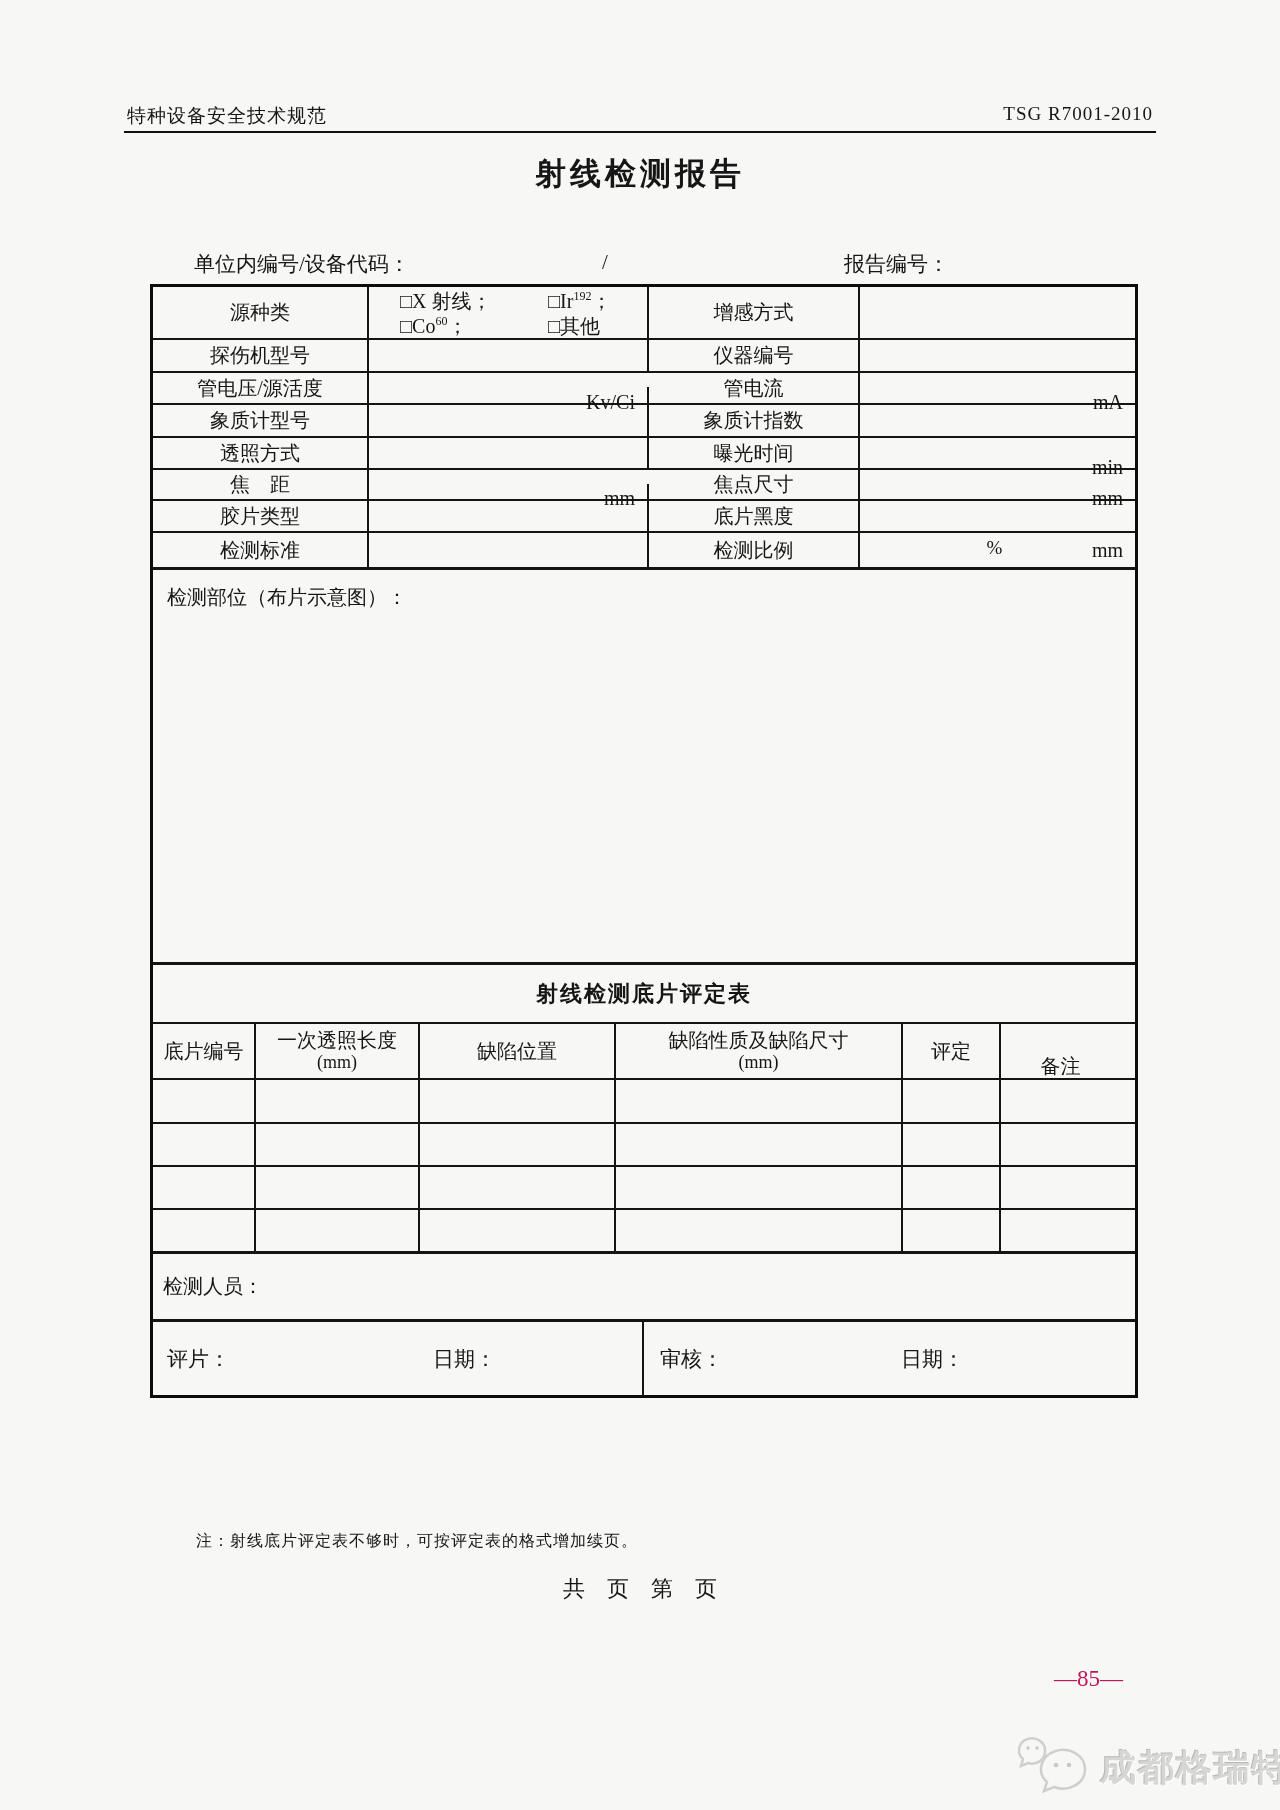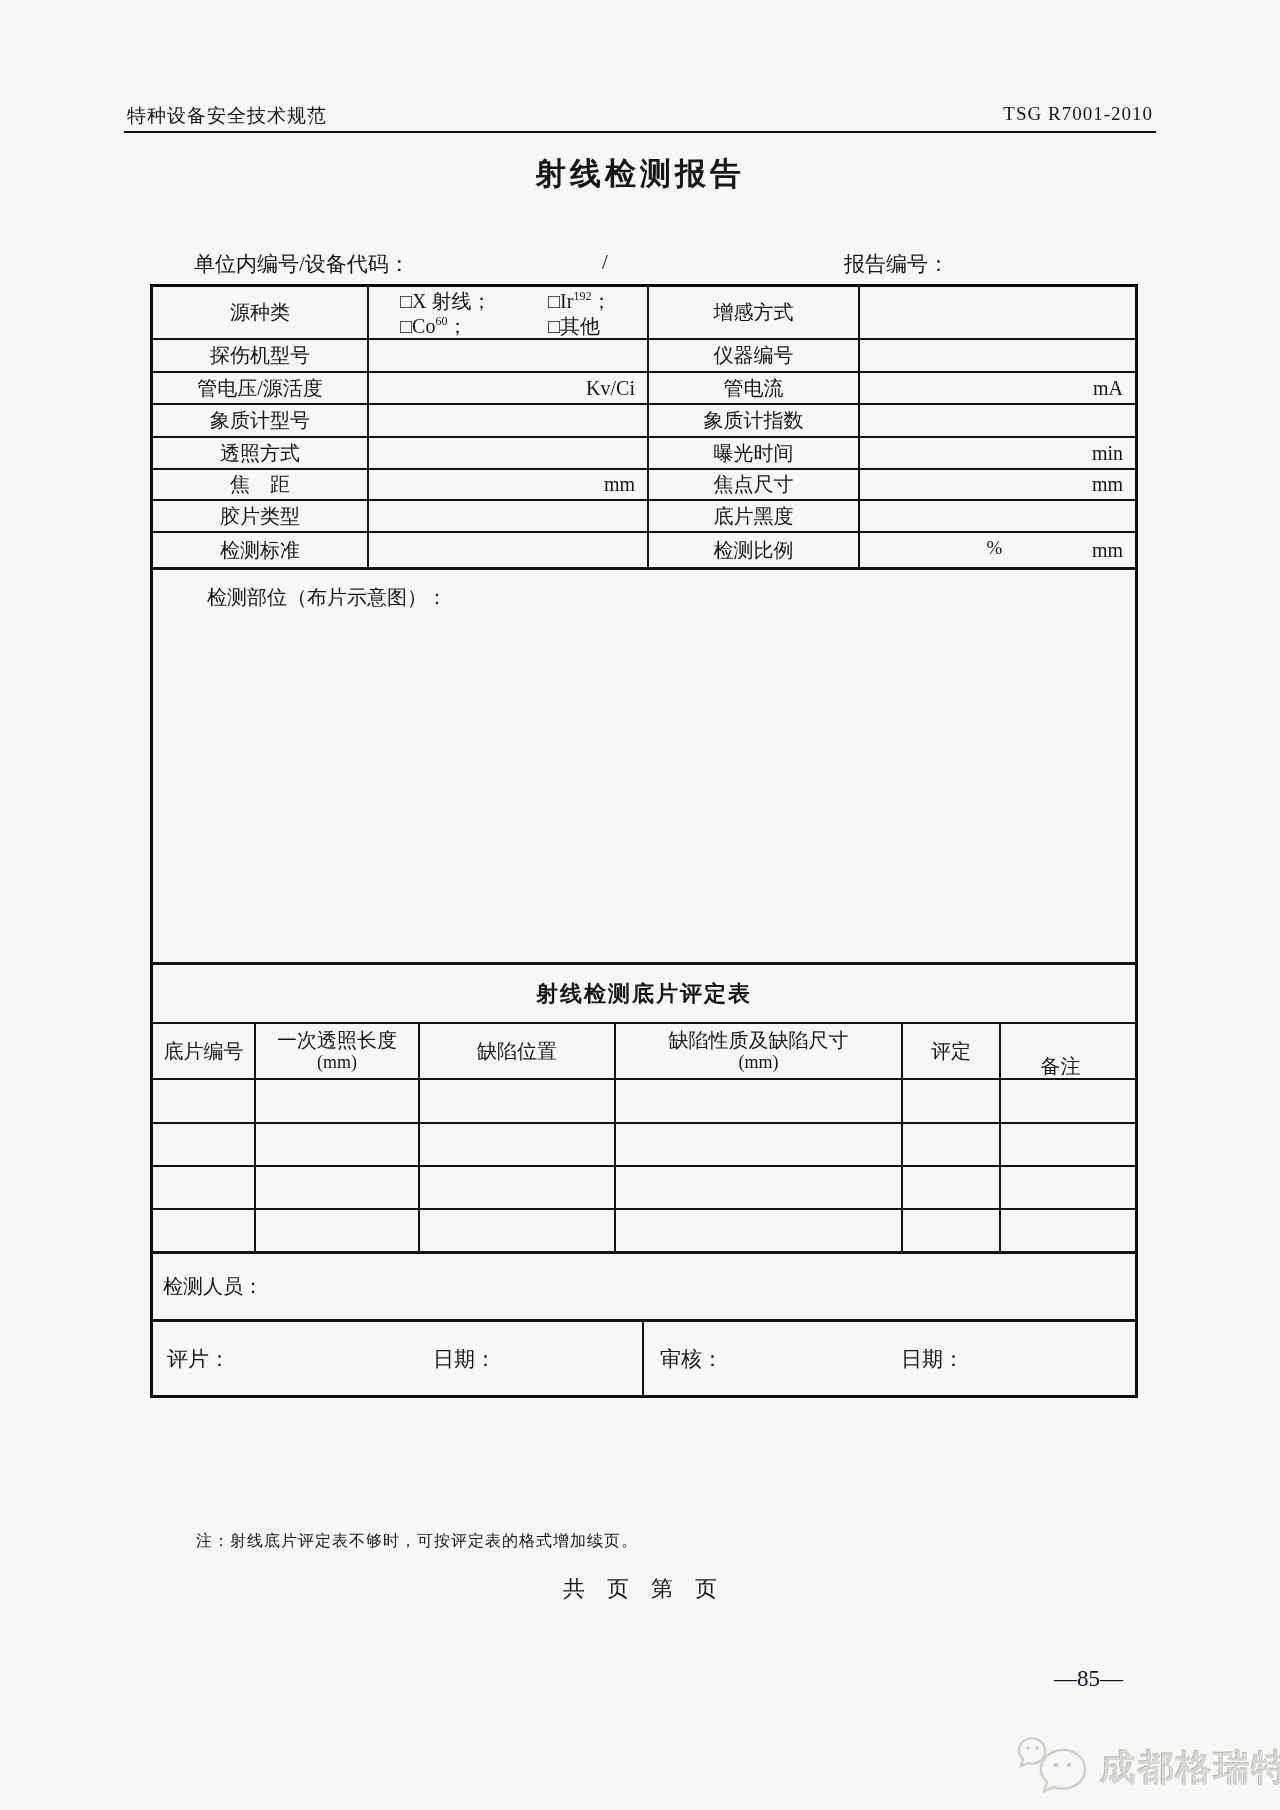--- a/index.html
+++ b/index.html
@@ -30,23 +30,23 @@
   
   .tbl { position: absolute; left: 150px; top: 284px; width: 988px;
          border: 3px solid #0c0c0c; }
   .row { display: flex; width: 100%; border-bottom: 2px solid #141414; }
   .row.thick { border-bottom-width: 3px; }
   .row.noline { border-bottom: none; }
   .c { border-right: 2px solid #141414; height: 100%; display: flex;
        align-items: center; justify-content: center; font-size: 20px;
        overflow: hidden; white-space: nowrap; }
   .c.last { border-right: none; }
-  .c.right { justify-content: flex-end; padding-right: 12px; }
+  .c.right { justify-content: flex-end; padding-right: 12px; margin-top: 14px; }
   .c.leftpad { justify-content: flex-start; padding-left: 10px; }
-  .c.topleft { justify-content: flex-start; align-items: flex-start; padding: 14px 0 0 14px; margin-left: 40px; }
+  .c.topleft { justify-content: flex-start; align-items: flex-start; padding: 14px 0 0 14px; }
   .c.full { width: 982px; border-right: none; }
   .w1 { width: 216px; } .w2 { width: 280px; } .w3 { width: 211px; } .w4 { width: 275px; }
   .e1 { width: 103px; } .e2 { width: 164px; } .e3 { width: 196px; }
   .e4 { width: 287px; } .e5 { width: 98px; }  .e6 { width: 119px; justify-content: flex-end; }
   .s  { width: 491px; }
 
   
   .cbcell { flex-direction: column; align-items: stretch; justify-content: center; }
   .cbline { position: relative; height: 25px; width: 100%; font-size: 20px; }
   .cbline span.opt { position: absolute; top: 0; white-space: nowrap; padding-left: 23px; }
@@ -66,21 +66,21 @@
   .signcell { position: relative; }
   .signcell span { position: absolute; top: 50%; transform: translateY(-50%);
                    font-size: 21px; white-space: nowrap; }
   .sn1 { left: 14px; } .sd1 { left: 280px; }
   .sn2 { left: 16px; } .sd2 { left: 257px; }
 
   
   .note { left: 196px; top: 1531px; font-size: 16px; letter-spacing: 1px; }
   .pagination { left: 0; top: 1574px; width: 1280px; text-align: center;
                 font-size: 22px; }
-  .pageno { right: 157px; top: 1666px; font-size: 23px; color: #0f172a; }
+  .pageno { right: 157px; top: 1666px; font-size: 23px; color: #be185d; }
 
   
   .watermark { left: 1018px; top: 1736px; display: flex; align-items: center; }
   .wm-text { font-size: 36px; font-weight: bold; color: #d6d6d3;
              text-shadow: 1px 1px 0 #ffffff, -1px -1px 0 #b9b9b6;
              letter-spacing: 2px; white-space: nowrap; }
   .bigtitle { font-size: 22px; font-weight: bold; letter-spacing: 2px; }
 </style>
 </head>
 <body>

